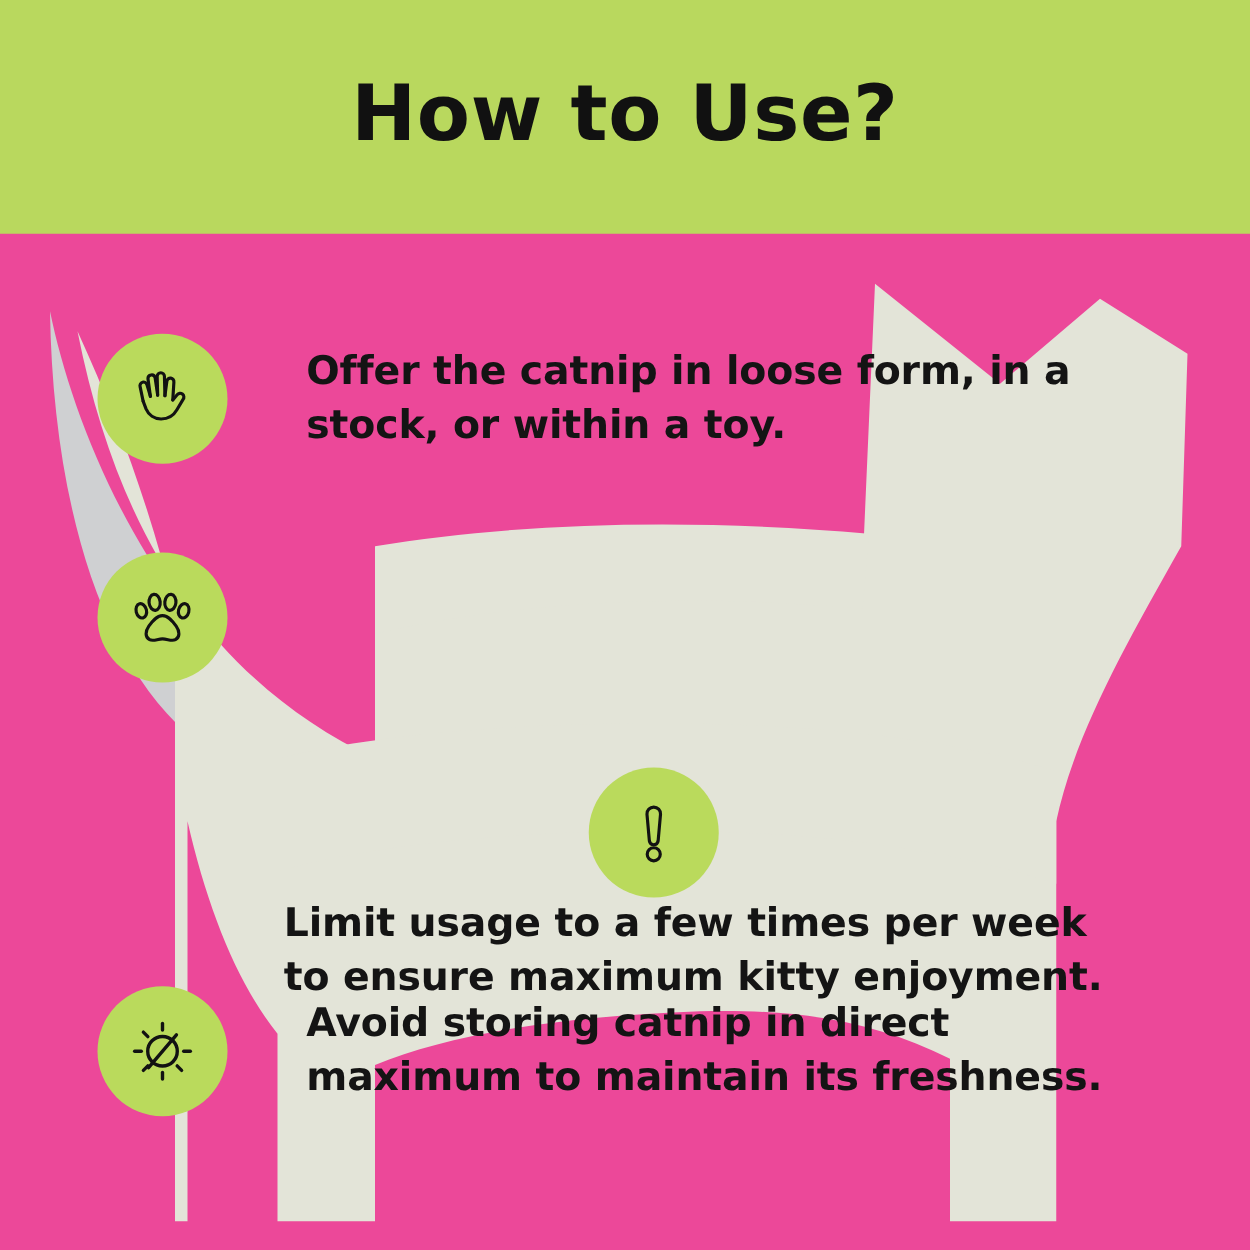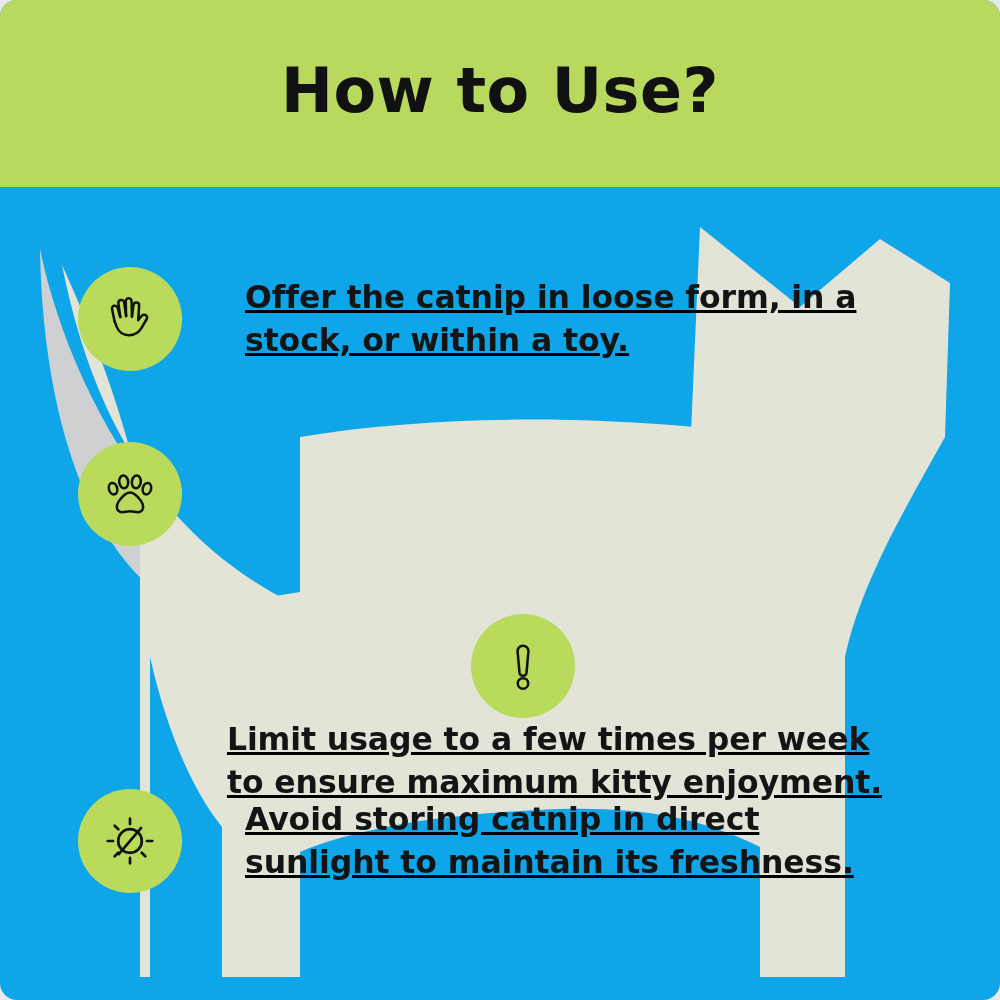--- a/index.html
+++ b/index.html
@@ -10,23 +10,22 @@
     width: 1000px;
     height: 1000px;
     overflow: hidden;
     font-family: "Liberation Sans", sans-serif;
     background: #e8e8ea;
   }
   #poster {
     position: relative;
     width: 1000px;
     height: 1000px;
-    background: #0ea5e9;
+    background: #ec4899;
     overflow: hidden;
-    border-radius: 17px;
   }
 
   
   .header-band {
     position: absolute;
     left: 0;
     top: 0;
     width: 1000px;
     height: 187px;
     background: #b9d85e;
@@ -73,21 +72,20 @@
     padding: 0;
     list-style: none;
   }
   .tip-row {
     position: absolute;
     left: 78px;
     width: 890px;
     display: flex;
     align-items: center;
     gap: 0;
-    text-decoration: underline;
   }
   .tip-row.r0 { top: 80px; }
   .tip-row.r1 { top: 255px; }
   .tip-row.r2 { top: 427px; flex-direction: column; }
   .tip-row.r3 { top: 602px; }
 
   .icon-badge {
     flex: 0 0 auto;
     width: 104px;
     height: 104px;
@@ -200,17 +198,17 @@
           <line x1="32" y1="9" x2="32" y2="14.5"></line>
           <line x1="32" y1="49.5" x2="32" y2="55"></line>
           <line x1="9" y1="32" x2="14.5" y2="32"></line>
           <line x1="49.5" y1="32" x2="55" y2="32"></line>
           <line x1="16.2" y1="16.2" x2="19.9" y2="19.9"></line>
           <line x1="44.1" y1="44.1" x2="47.8" y2="47.8"></line>
           <line x1="16.2" y1="47.8" x2="19.9" y2="44.1"></line>
         </svg>
       </span>
       <span class="tip-text">Avoid storing catnip in direct
-sunlight to maintain its freshness.</span>
+maximum to maintain its freshness.</span>
     </li>
 
   </ul>
 </div>
 
 </body></html>

